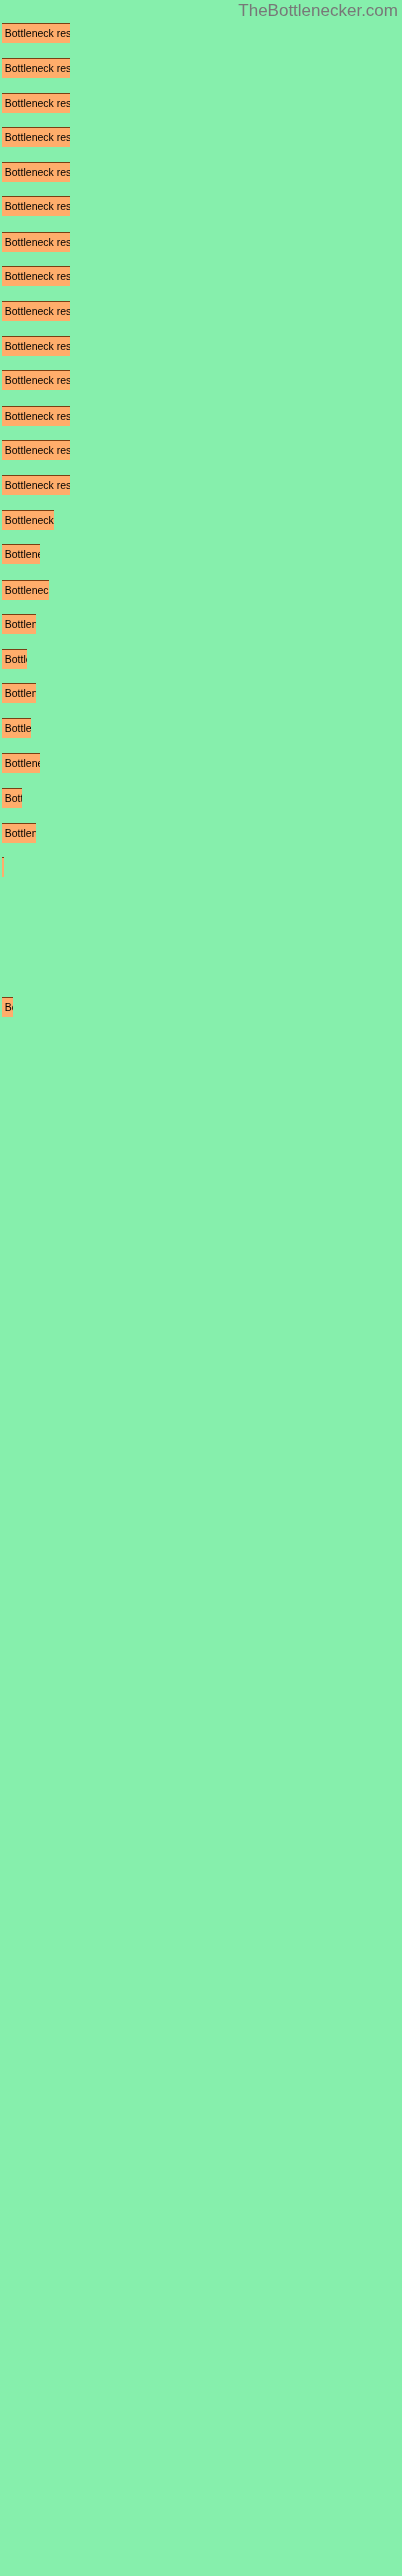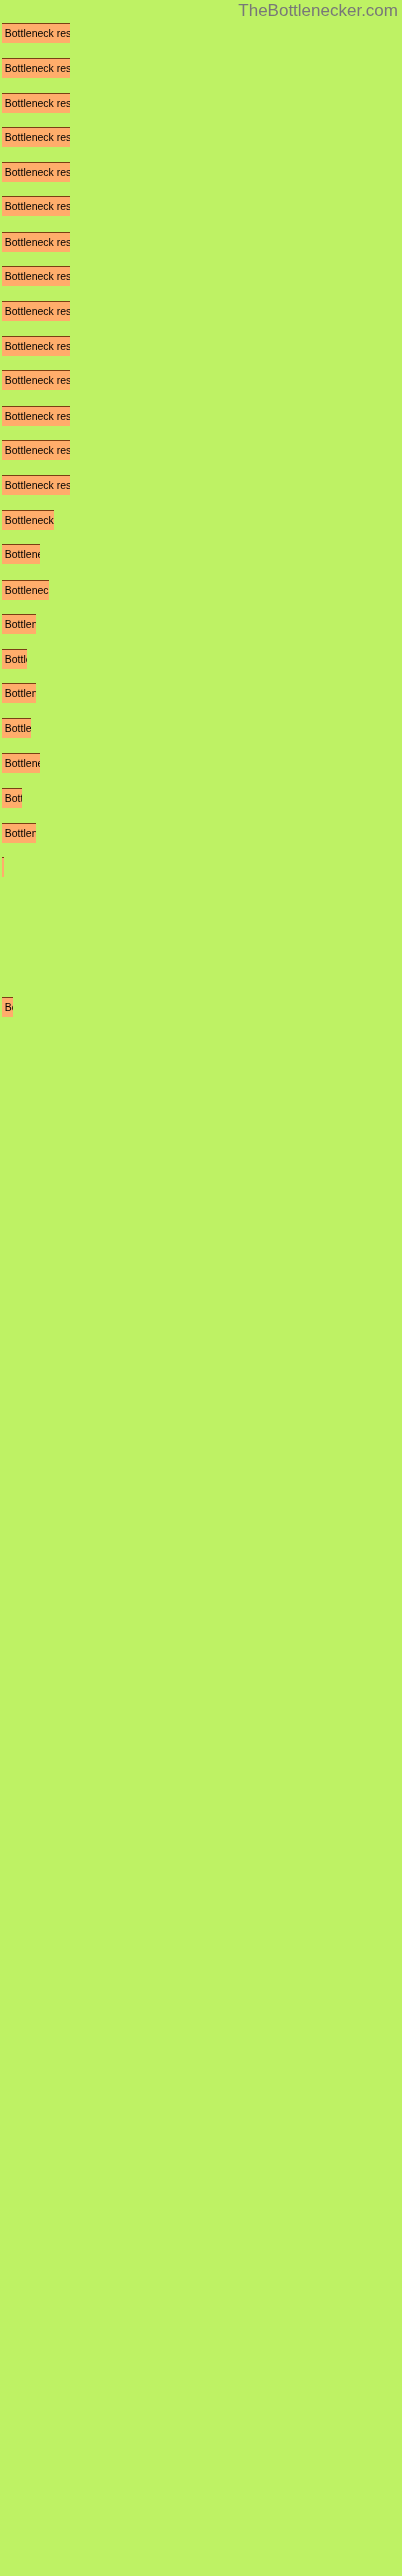--- a/index.html
+++ b/index.html
@@ -14,21 +14,21 @@
     position: relative;
     overflow: hidden;
     font-family: "Liberation Sans", sans-serif;
     background: #000000;
   }
 
   #page-root {
     position: relative;
     width: 403px;
     height: 2576px;
-    background: #bef264;
+    background: #86efac;
   }
 
   
   .site-title {
     position: absolute;
     top: 0px;
     left: 0px;
     width: 398px;
     text-align: right;
     color: #787878;

